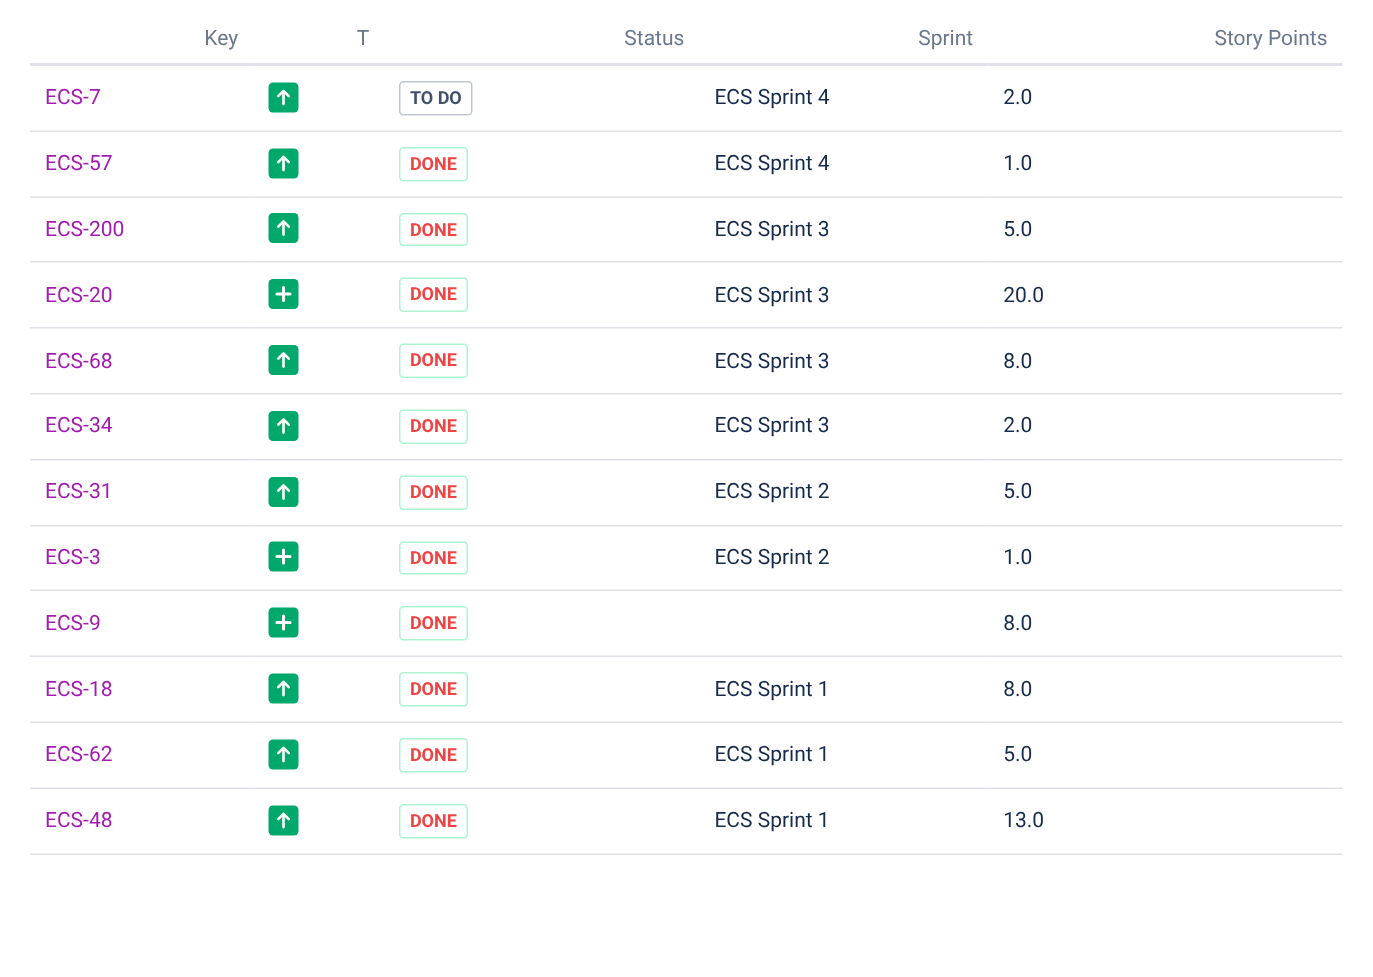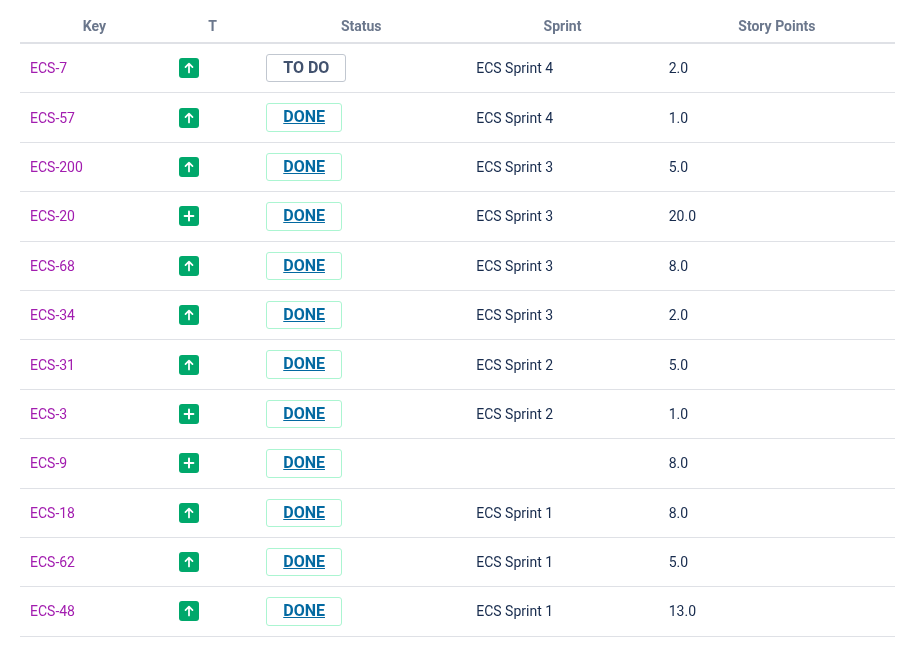--- a/index.html
+++ b/index.html
@@ -8,22 +8,22 @@
       font-size: 14px;
       color: #172B4D;
       background: #fff;
       padding: 10px 20px;
     }
     table {
       width: 100%;
       border-collapse: collapse;
     }
     th {
-      text-align: center;
-      font-weight: 700;
+      text-align: right;
+      font-weight: 400;
       color: #6B778C;
       padding: 8px 10px;
       border-bottom: 2px solid #dfe1e6;
       font-size: 14px;
     }
     td {
       padding: 10px 10px;
       border-bottom: 1px solid #dfe1e6;
       vertical-align: middle;
       color: #172B4D;
@@ -44,37 +44,36 @@
       justify-content: center;
       width: 20px;
       height: 20px;
       background: #00a86b;
       border-radius: 3px;
       color: #fff;
     }
     .type-icon svg { width: 14px; height: 14px; }
     .status-badge {
       display: inline-block;
-      padding: 2px 16px;
+      padding: 2px 6px;
       border-radius: 3px;
-      font-size: 16px;
+      font-size: 12px;
       font-weight: 700;
       border: 1px solid;
       line-height: 1.4;
     }
     .status-todo {
       color: #42526E;
       border-color: #c1c7d0;
       background: #fff;
     }
     .status-done {
-      color: #0369a1;
+      color: #ef4444;
       border-color: #abf5d1;
       background: #fff;
-      text-decoration: underline;
     }
   </style>
 </head>
 <body>
 
 <table>
   <thead>
     <tr>
       <th class="col-key">Key</th>
       <th class="col-t">T</th>

